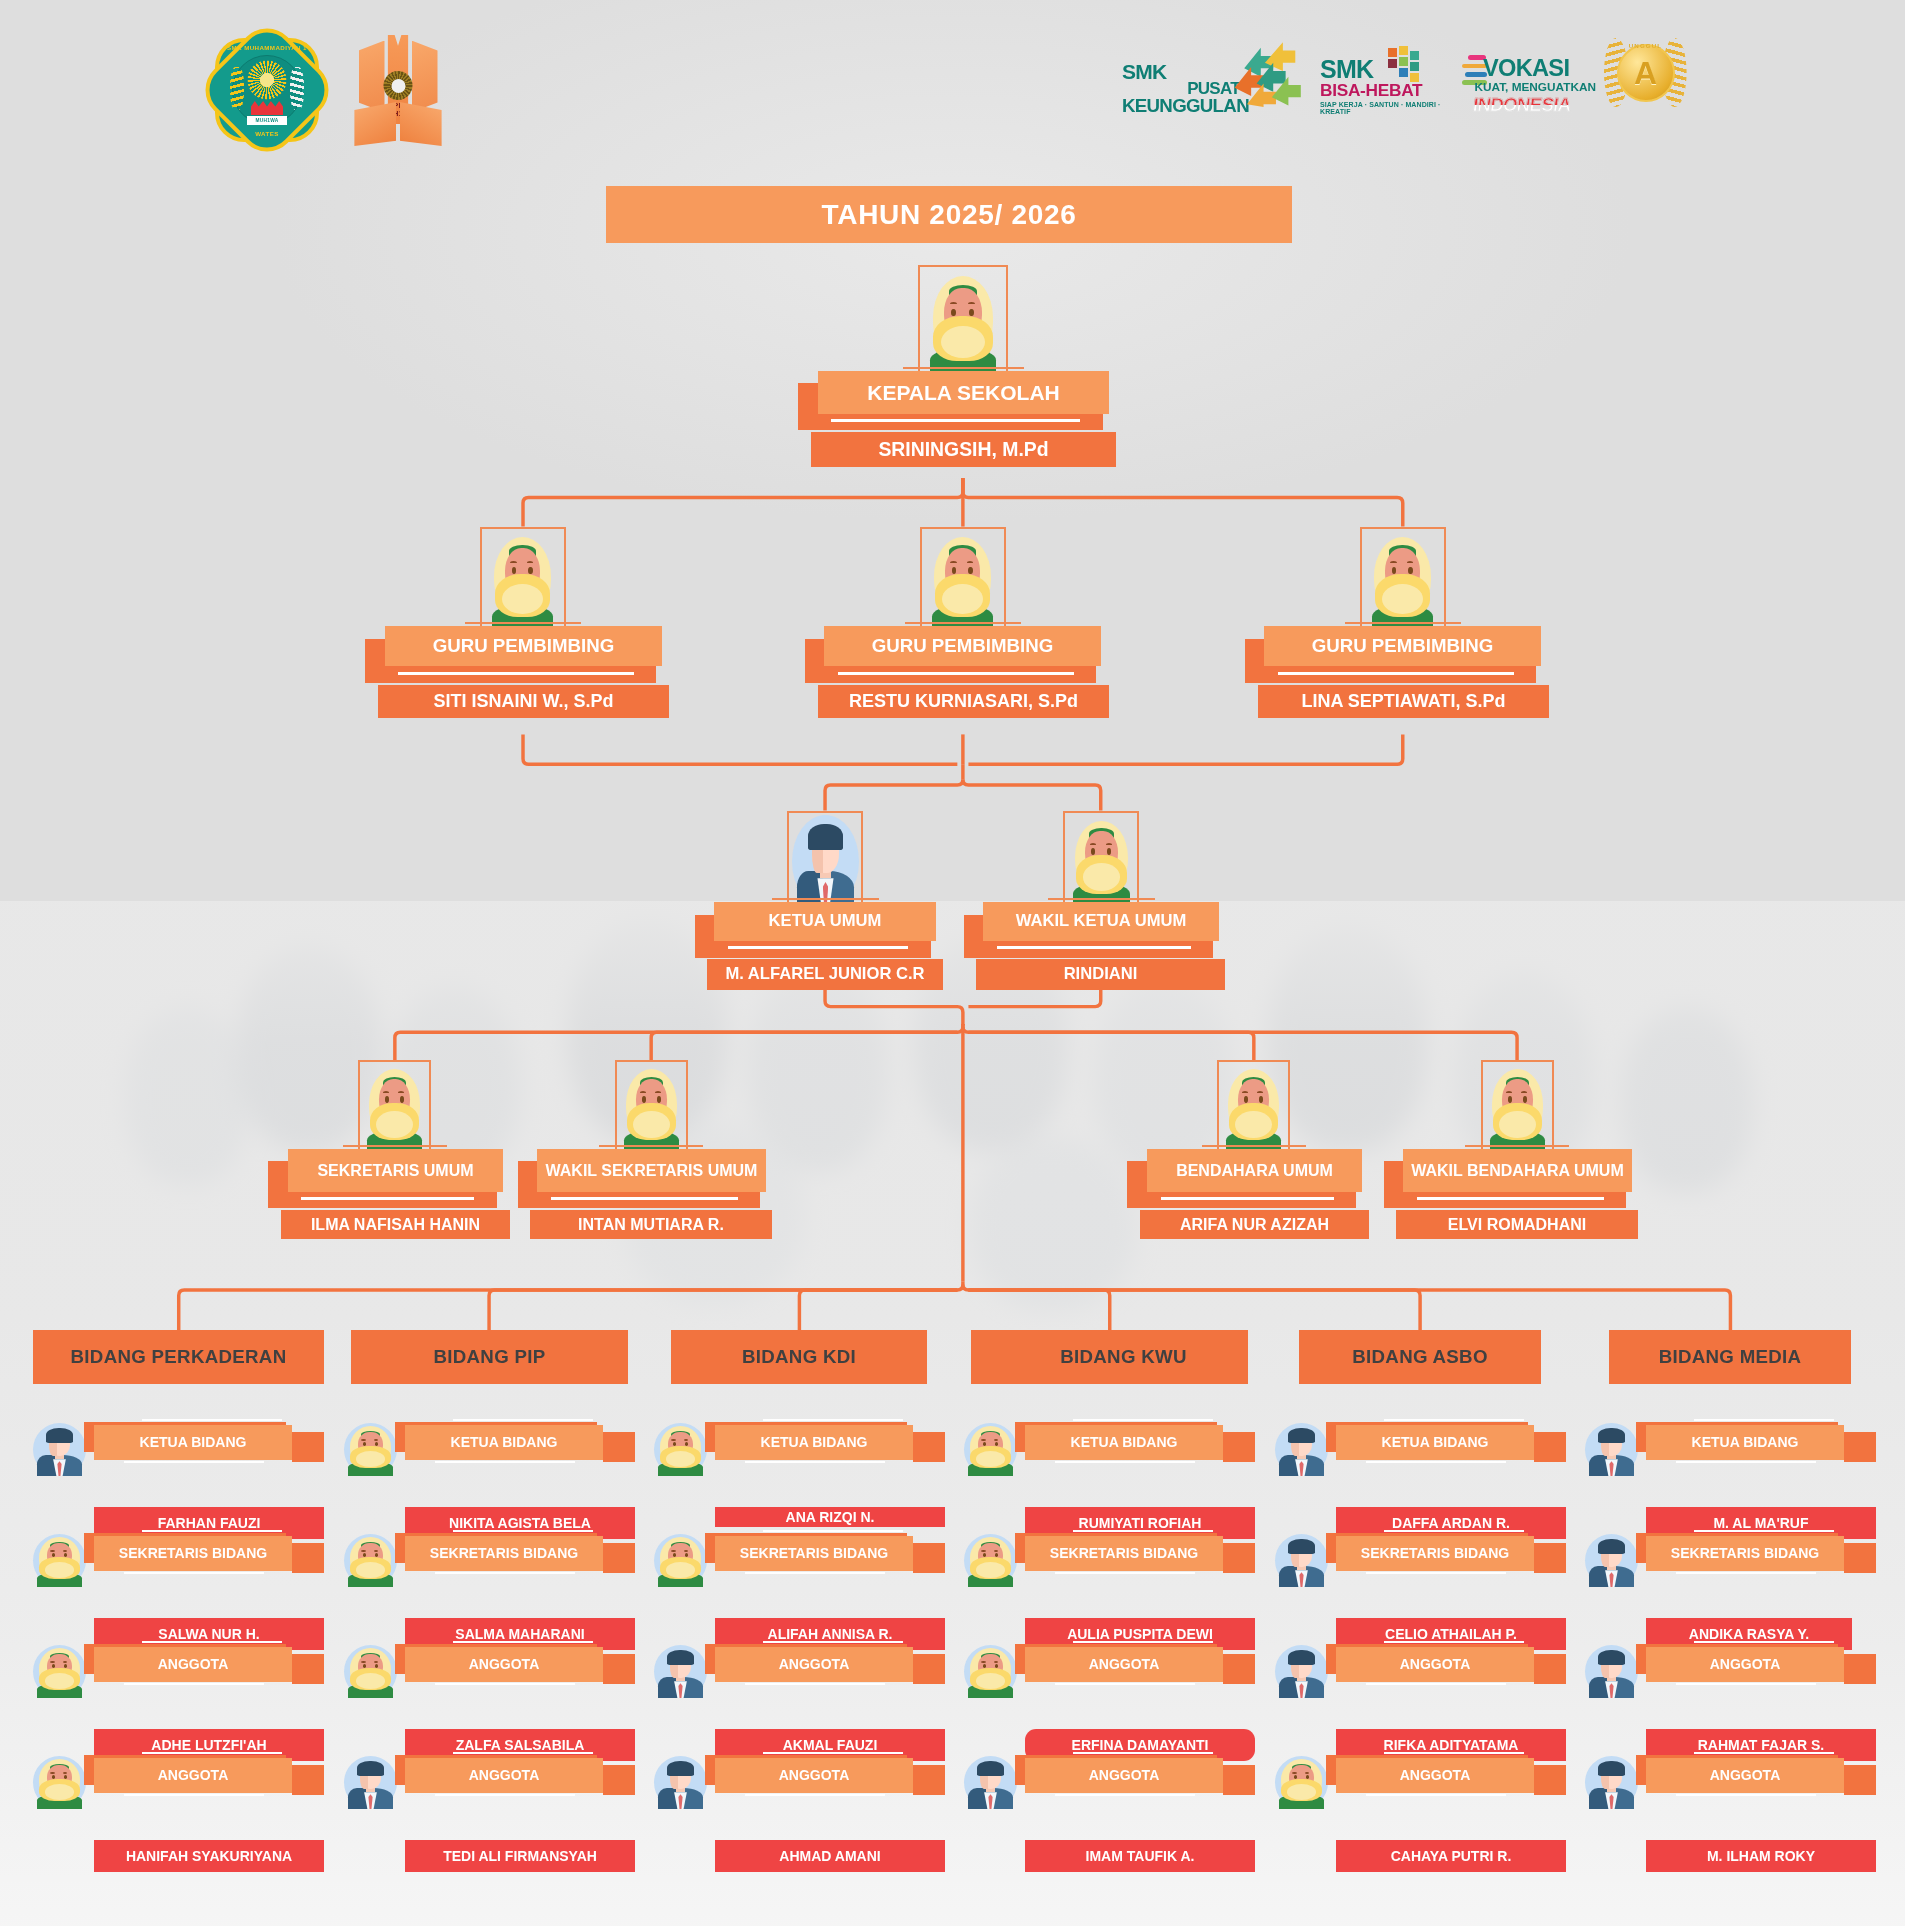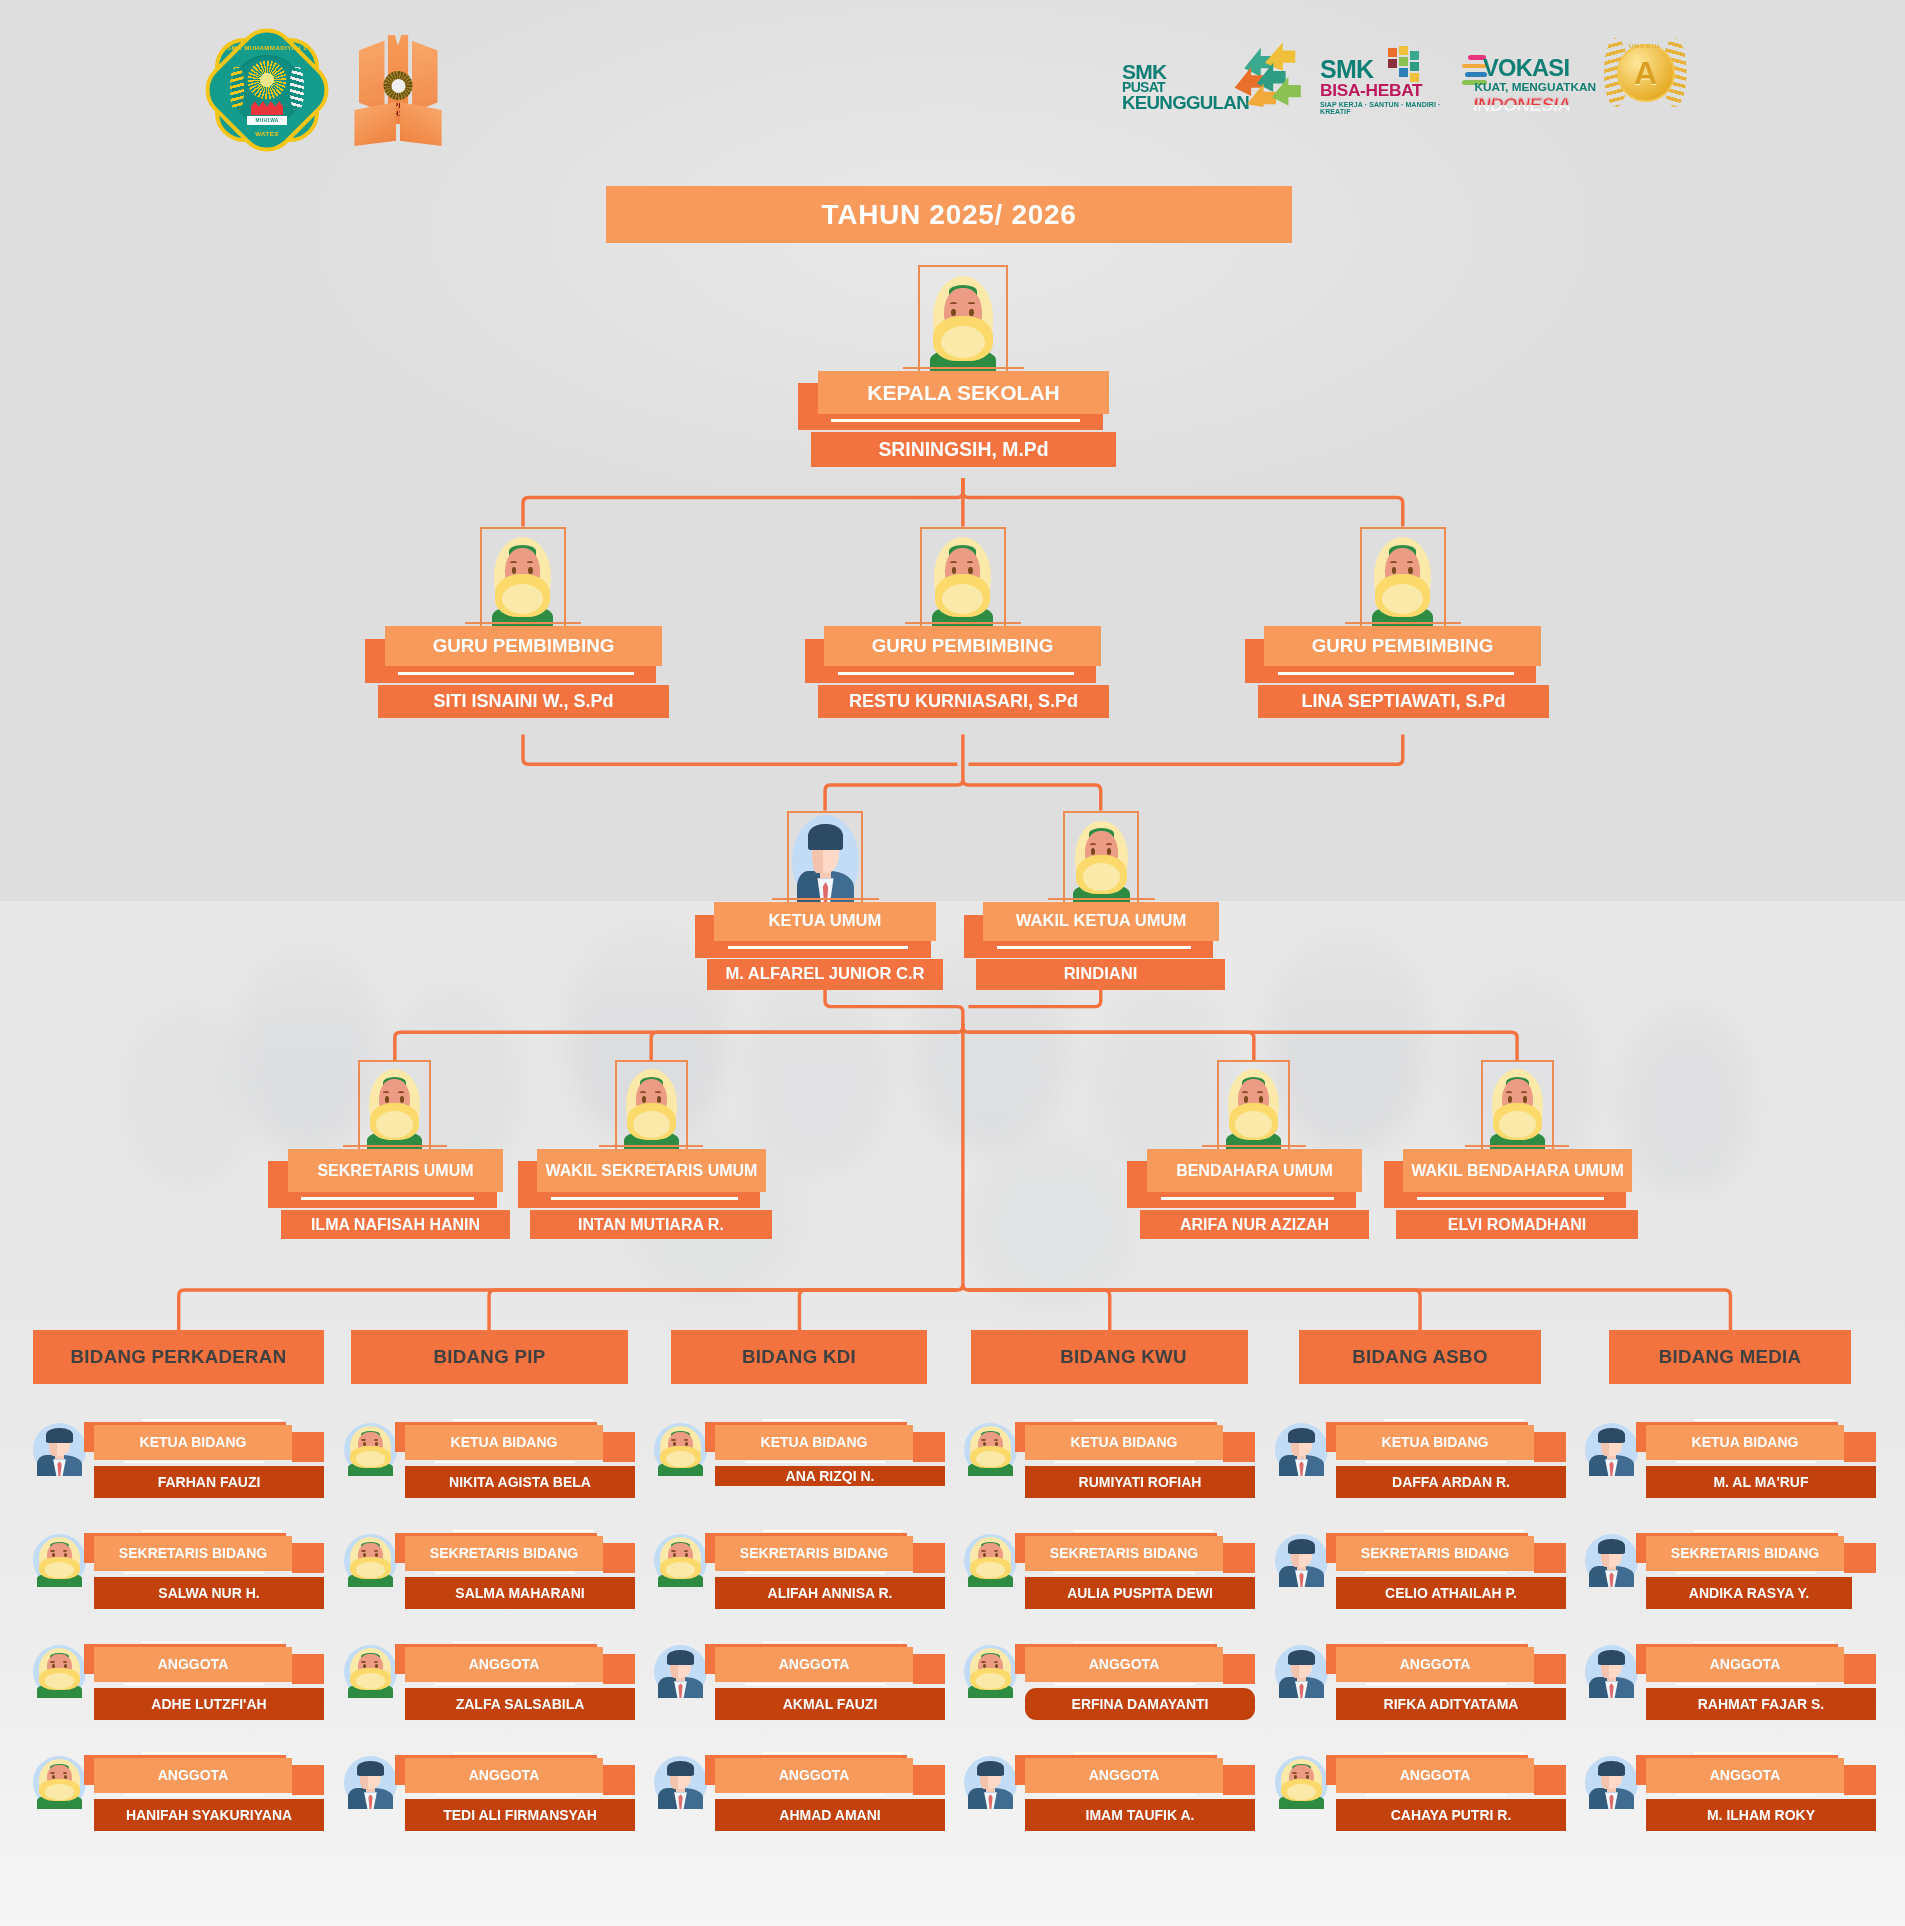--- a/index.html
+++ b/index.html
@@ -135,21 +135,21 @@
   .ipm .pages.r { right:1.4px; background:linear-gradient(210deg,#f9ab6f,#ee7f3c);
     clip-path: polygon(0 0,100% 18%,100% 100%,0 88%); }
 
   
   .spk { width: 180px; height: 83px; position: relative; }
   .spk .w {
     position:absolute; left:0; top:23.6px; width:118px;
     color:#0f7e74; font-weight:900; line-height:.92; letter-spacing:-0.7px;
   }
   .spk .w .l1 { font-size:21px; }
-  .spk .w .l2 { font-size:14px; }
+  .spk .w .l2 { font-size:17px;text-align:right; }
   .spk .w .l3 { font-size:18.7px; }
 
   
   .sbh { width: 139px; height: 76px; position: relative; }
   .sbh .b1 { position:absolute; left:0; top:15.2px; font-size:25px; font-weight:900; color:#0f7e74; letter-spacing:-0.7px;}
   .sbh .b2 { position:absolute; left:0; top:40px; font-size:17.3px; font-weight:900; color:#be185d; letter-spacing:-0.3px;}
   .sbh .b3 { position:absolute; left:0; top:61px; font-size:7px; font-weight:bold; color:#0f7e74; letter-spacing:0.1px;}
   .sbh .sq { position:absolute; width:9px;height:9px; }
 
   
@@ -298,22 +298,22 @@
   
   .mrow { position:absolute; }
   .mrow .mav { position:absolute; left:0; top:4.2px; width:53px; height:53px; }
   .mrow .rshadow { position:absolute; background:#f2733f; }
   .mrow .rbar {
     position:absolute; background:#f79a5c;
     display:flex; align-items:center; justify-content:center;
   }
   .mrow .rbar span { color:#fff; font-size:14px; font-weight:bold; }
   .mrow .nbar {
-    position:absolute; background:#c2410c;
-    display:flex; align-items:center; justify-content:center;
+    position:absolute; background:#ef4444;
+    display:flex; align-items:center; justify-content:center;margin-top:41px;
   }
   .mrow .nbar span { color:#fff; font-size:14px; font-weight:bold; }
   .mrow .tick { position:absolute; height:2.1px; background:#ffffff; }
   .mrow .tick2 { position:absolute; height:2.1px; background:#ffffff; }
 </style>
 </head>
 <body>
 
 <div id="page-bg-wash"></div>
 

